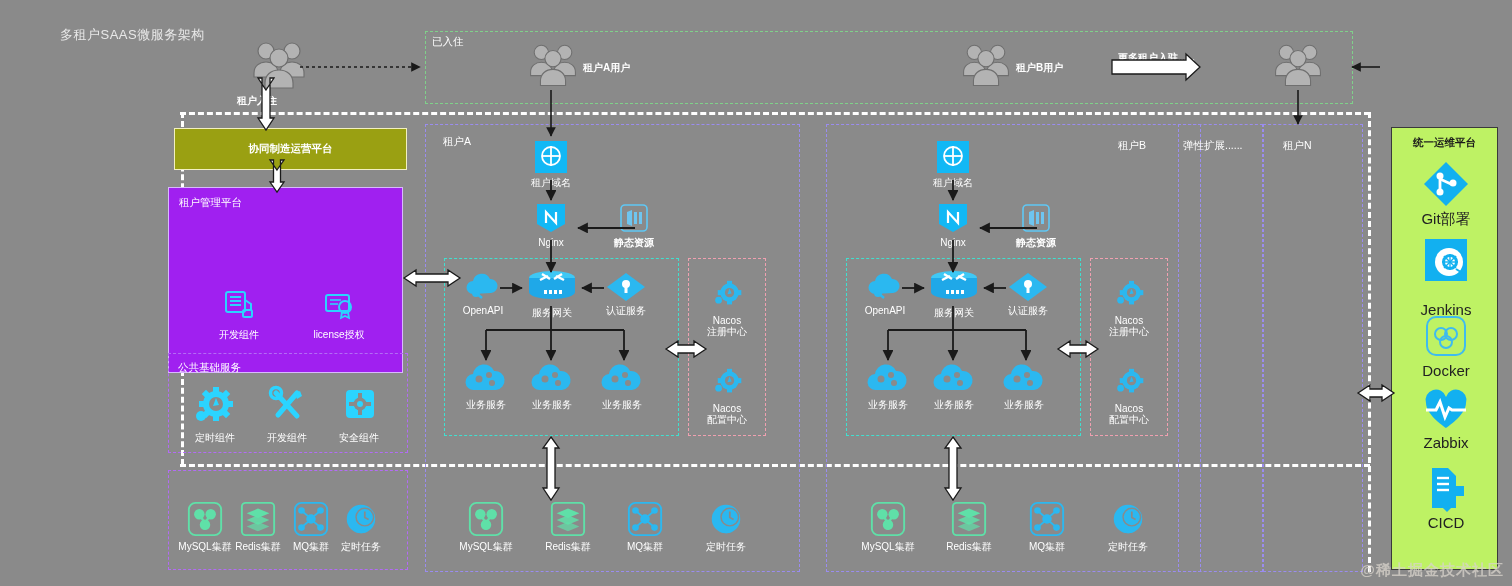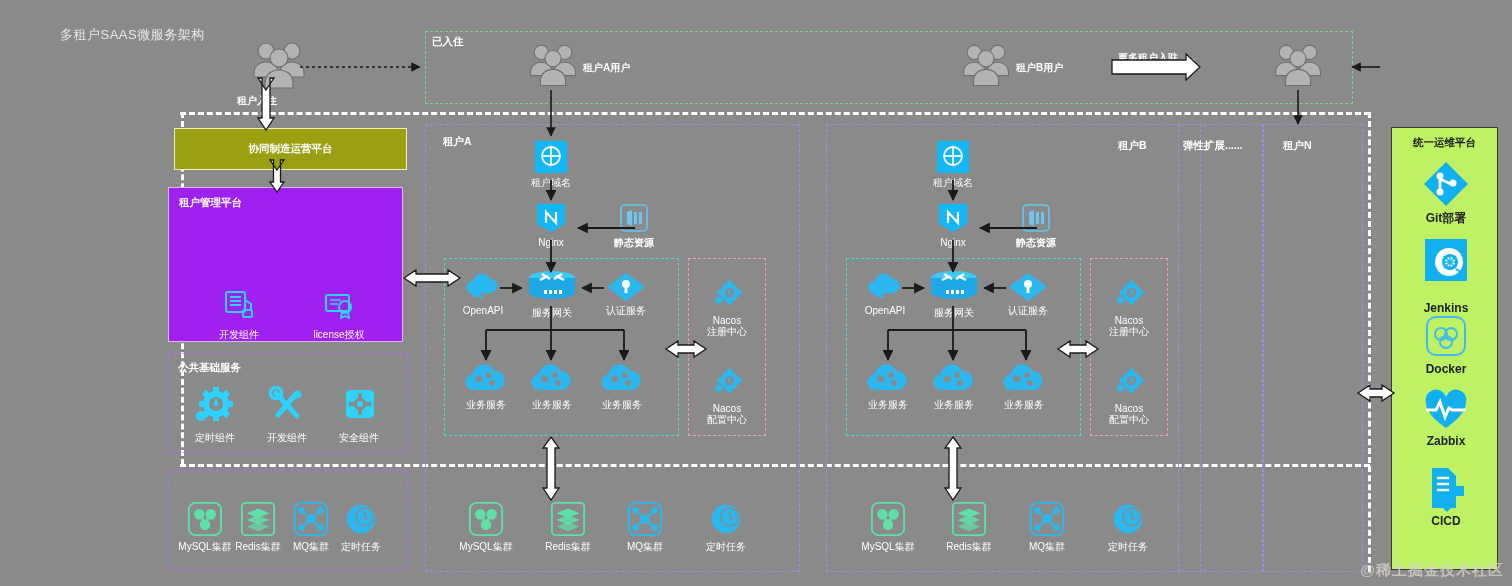--- a/index.html
+++ b/index.html
@@ -6,41 +6,41 @@
   body{
     width:1512px;height:586px;background:#8a8a8a;
     font-family:"Liberation Sans","DejaVu Sans",sans-serif;
     overflow:hidden;position:relative;
   }
   .root{position:absolute;inset:0;}
   .abs{position:absolute;}
   .lbl{color:#ffffff;font-size:10px;line-height:1.15;text-align:center;white-space:nowrap;}
   .lbl.b{font-weight:bold;}
   .title{font-size:13px;color:#e8e8e8;font-weight:normal;letter-spacing:.5px;}
-  .boxlabel{font-size:10.5px;color:#ffffff;font-weight:bold;white-space:nowrap;}
+  .boxlabel{font-size:10.5px;color:#ffffff;font-weight:normal;white-space:nowrap;}
 
   
   .hdash{height:0;border-top:3px dashed #ffffff;}
   .vdash{width:0;border-left:3px dashed #ffffff;}
 
   
   .frame{box-sizing:border-box;}
   .f-green{border:1.5px dashed #7fd18a;}
   .f-purple{border:1.5px dashed #9a8cf0;}
   .f-cyan{border:1.5px dashed #3fe0d0;}
   .f-pink{border:1.5px dashed #f0a0b0;}
   .f-violet{border:1.5px dashed #b36bf5;}
 
   .olive{background:#9aa012;border:1.5px solid #f2f0c0;box-sizing:border-box;
     display:flex;align-items:center;justify-content:center;}
   .olive span{color:#ffffff;font-size:10.5px;font-weight:bold;}
   .purplebox{background:#a020f0;border:1.5px solid #d9b8ff;box-sizing:border-box;}
   .opsbox{background:#bef264;border:1.5px solid #3a3a3a;box-sizing:border-box;}
   .opsbox .optitle{color:#1a1a1a;font-size:10.5px;font-weight:bold;text-align:center;}
-  .opsbox .oplbl{color:#222;font-size:12px;text-align:center;white-space:nowrap;font-weight:bold;}
+  .opsbox .oplbl{color:#222;font-size:15px;text-align:center;white-space:nowrap;}
 
   .node{display:flex;flex-direction:column;align-items:center;}
   .node .cap{margin-top:3px;}
   .cap2{line-height:1.1;}
 
   svg{display:block;overflow:visible;}
   .wm{position:absolute;right:8px;bottom:6px;color:#d9d4cc;font-size:15px;
       font-weight:bold;opacity:.75;letter-spacing:1px;}
   .arrowlayer{position:absolute;inset:0;pointer-events:none;}
 </style>
@@ -113,21 +113,21 @@
         <circle cx="29" cy="18" r="9"></circle>
           <path d="M15 43c0-8 6-13 14-13s14 5 14 13v5H15z"></path>
       </g>
     </svg>
   </div>
 
   <div class="abs olive" style="left:174px;top:128px;width:233px;height:42px;">
     <span>协同制造运营平台</span>
   </div>
 
-  <div class="abs purplebox" style="left:168px;top:187px;width:235px;height:155px;">
+  <div class="abs purplebox" style="left:168px;top:187px;width:235px;height:186px;">
     <div style="position:absolute;left:10px;top:8px;" class="boxlabel">租户管理平台</div>
 
 
 
     <div class="node abs" style="left:28px;top:98px;width:84px;">
       <svg width="40" height="40" viewBox="0 0 40 40">
         <rect x="7" y="6" width="19" height="20" rx="2" fill="none" stroke="#2bd4ff" stroke-width="2"></rect>
         <line x1="11" y1="11" x2="22" y2="11" stroke="#2bd4ff" stroke-width="2"></line>
         <line x1="11" y1="15" x2="22" y2="15" stroke="#2bd4ff" stroke-width="2"></line>
         <line x1="11" y1="19" x2="22" y2="19" stroke="#2bd4ff" stroke-width="2"></line>

